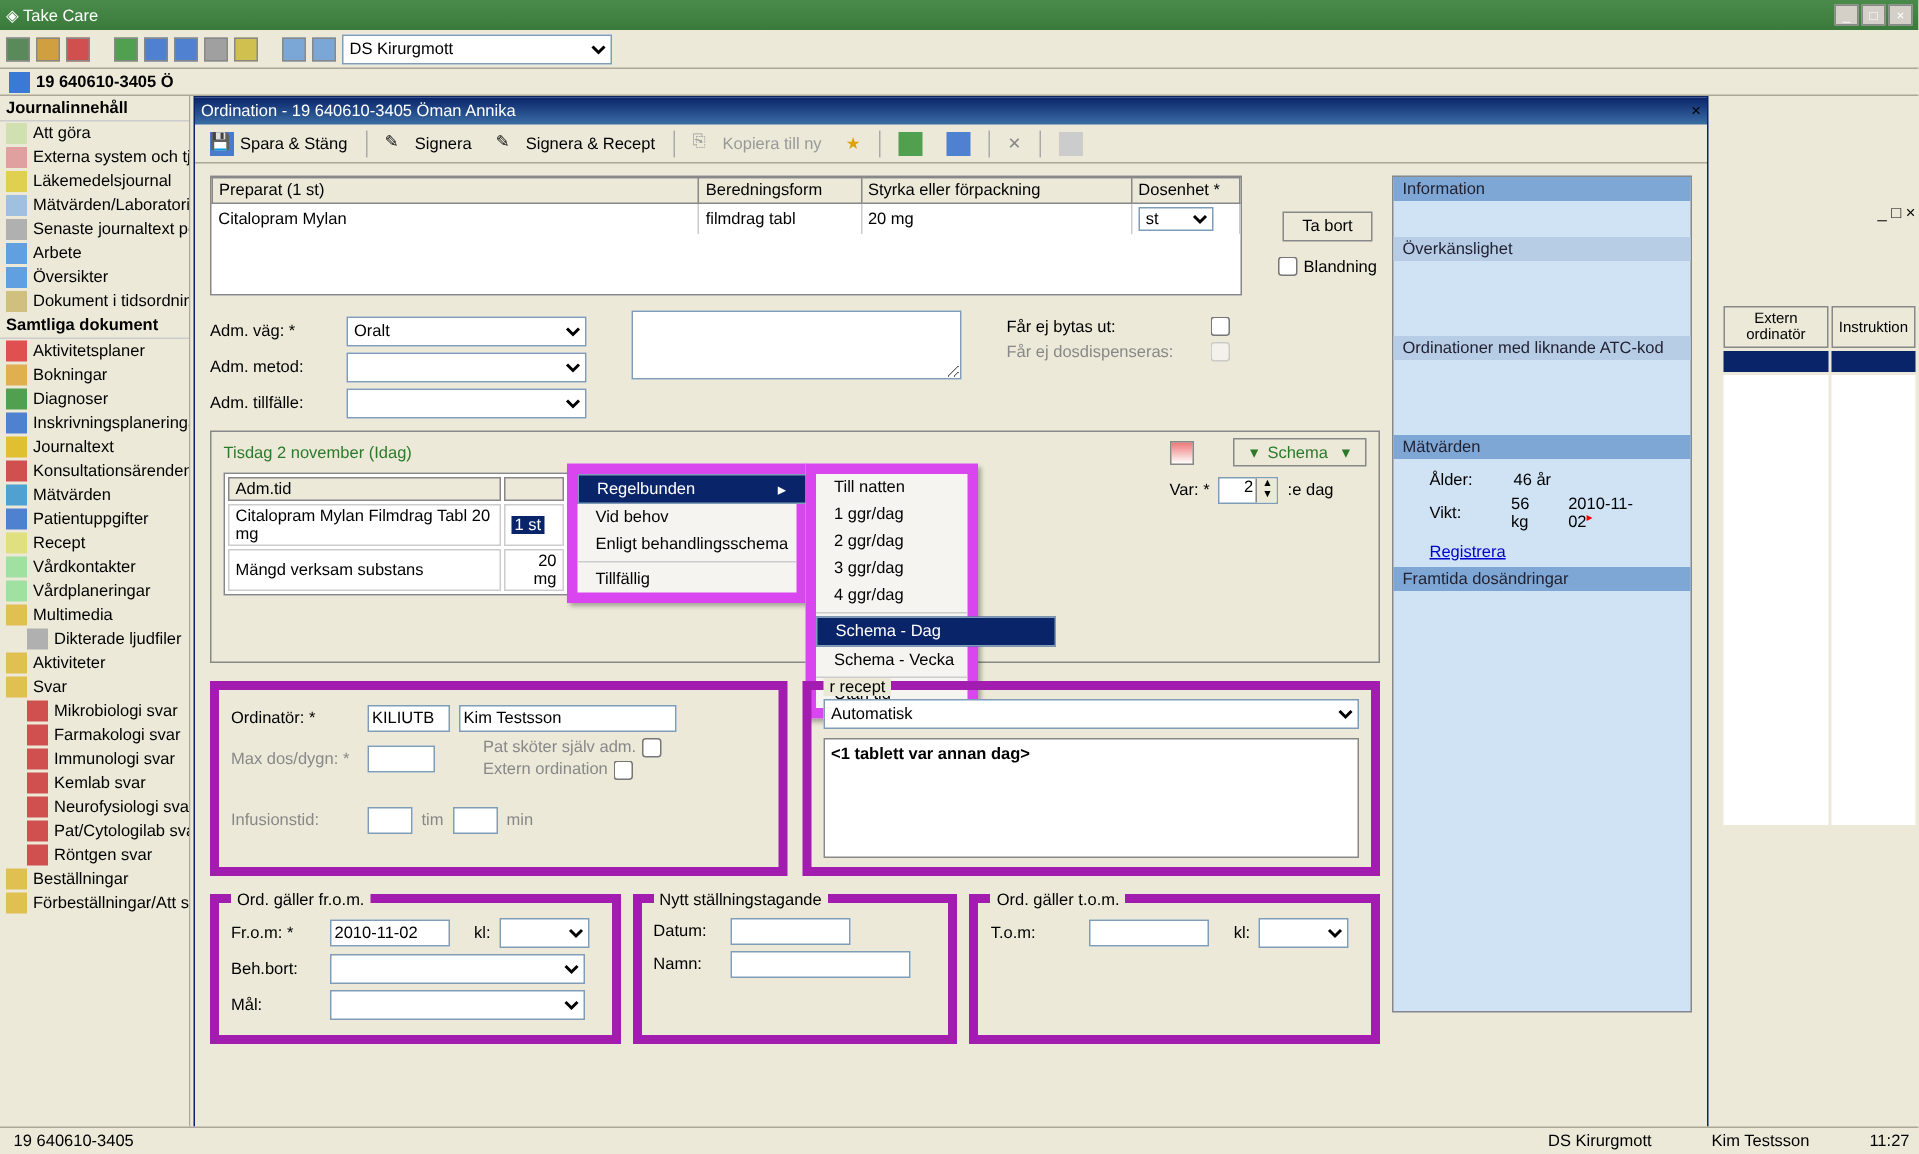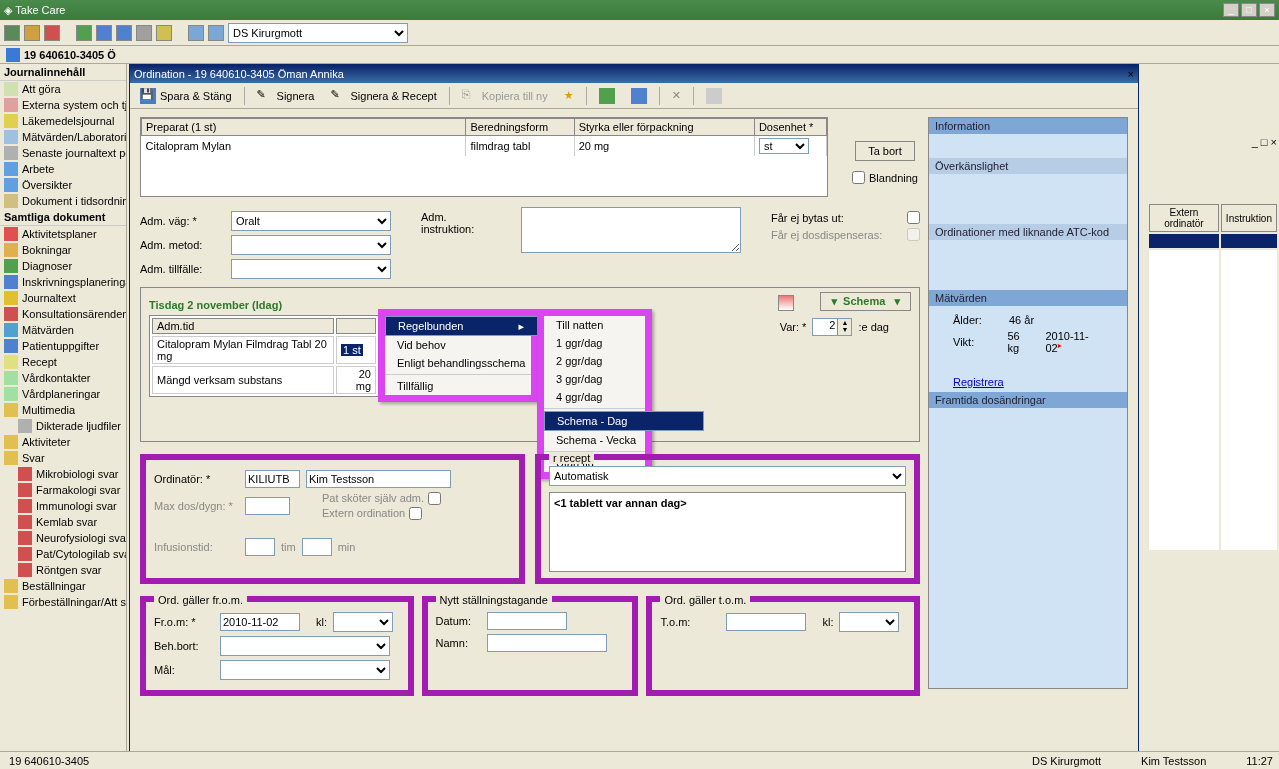--- a/index.html
+++ b/index.html
@@ -32,21 +32,21 @@
 .prepbox th{background:#ece9d8;border:1px solid #888;padding:2px 4px;text-align:left;font-weight:normal;}
 .prepbox td{border-right:1px solid #ccc;padding:2px 4px;}
 .smallsel{border:1px solid #7f9db9;background:white;height:16px;width:50px;}
 .btn{background:#ece9d8;border:1px solid #888;padding:3px 12px;}
 .row{display:flex;align-items:center;gap:6px;margin:4px 0;}
 .lbl{width:85px;}
 .sel{border:1px solid #7f9db9;background:white;height:20px;width:160px;}
 .ta{border:1px solid #7f9db9;background:white;width:220px;height:46px;}
 .chk{width:13px;height:13px;}
 .dategrp{border:1px solid #888;background:#ece9d8;padding:4px 8px;margin-top:4px;}
-.dategrp .dhdr{color:#2a7a2a;font-weight:bold;margin-bottom:4px;display:flex;align-items:flex-end;gap:8px;}
+.dategrp .dhdr{color:#2a7a2a;font-weight:normal;margin-bottom:4px;display:flex;align-items:center;gap:8px;}
 .calicon{width:16px;height:16px;background:linear-gradient(#e77,#fff);border:1px solid #888;}
 .schemabtn{border:1px solid #888;background:#ece9d8;padding:2px 10px;position:relative;}
 .tblbox{border:1px solid #888;background:white;}
 .tblbox th{background:#ece9d8;border:1px solid #888;padding:1px 4px;text-align:left;font-weight:normal;}
 .tblbox td{border:1px solid #ccc;padding:1px 4px;}
 .cellsel{background:#0a246a;color:white;padding:0 2px;}
 .menu{position:absolute;background:#f5f4f0;border:7px solid #d946ef;box-shadow:2px 2px 3px rgba(0,0,0,.3);}
 .menu .mi{padding:3px 20px 3px 12px;white-space:nowrap;}
 .menu .mi.sel{background:#0a246a;color:white;}
 .menu .mi.arrow::after{content:"▸";float:right;margin-left:20px;}
@@ -345,25 +345,20 @@
                 </div>
               <div class="row">
                   <span class="lbl">Adm. metod:</span>
                   <select class="sel"><option></option></select>
                 </div>
               <div class="row">
                   <span class="lbl">Adm. tillfälle:</span>
                   <select class="sel"><option></option></select>
                 </div>
             </div>
-            <div>
-              <div class="row">
-                  <span>Adm. instruktion:</span>
-                </div>
-            </div>
             <div><textarea class="ta" style=""></textarea></div>
             <div>
               <div class="row">
                   <span style="width:130px">Får ej bytas ut:</span>
                   <input type="checkbox" class="chk" style="">
                 </div>
               <div class="row" style="color:#888">
                   <span style="width:130px">Får ej dosdispenseras:</span>
                   <input type="checkbox" class="chk" disabled="" style="">
                 </div>
@@ -523,21 +518,21 @@
               <div class="row">
                   <span style="width:50px">Ålder:</span>
                   <span>46 år</span>
                 </div>
               <div class="row">
                   <span style="width:50px">Vikt:</span>
                   <span>56 kg</span>
                   <span style="flex:1"></span>
                   <span class="red-tri">2010-11-02</span>
                 </div>
-              <div style="margin-top:22px"><span class="link">Registrera</span></div>
+              <div style="margin-top:8px"><span class="link">Registrera</span></div>
             </div>
             <div class="ihdr">Framtida dosändringar</div>
             <div style="height:280px"></div>
           </div>
         </div>
       </div>
     </div>
 
   </div>
 </div>

